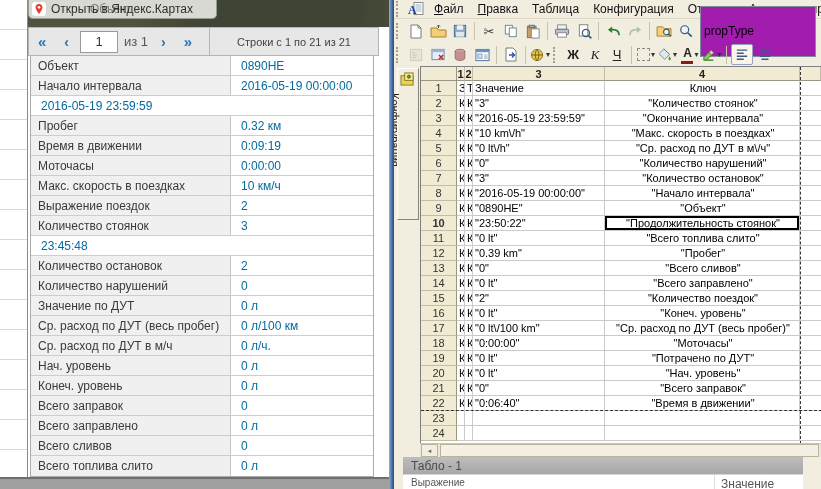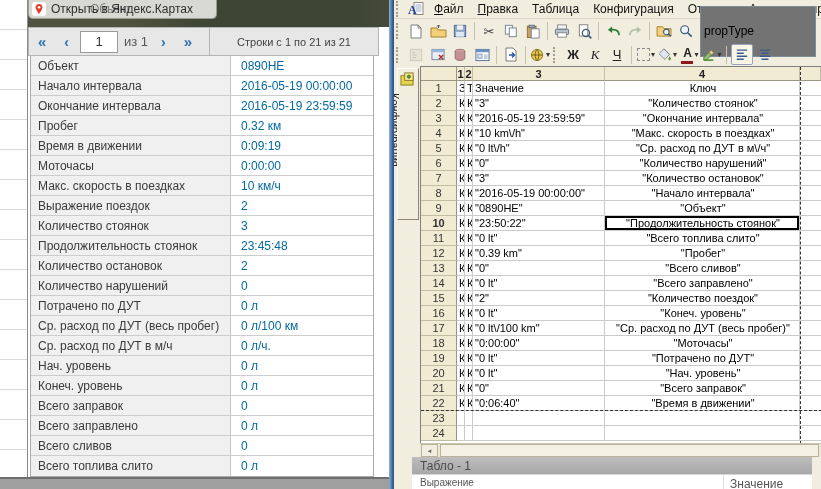--- a/index.html
+++ b/index.html
@@ -57,21 +57,21 @@
   #tb2{top:44px;width:427px;height:21px;}
   .tbtn{width:20px;height:19px;display:flex;align-items:center;justify-content:center;flex:0 0 20px;margin:0 1px;}
   .tsep{width:1px;height:18px;background:#c9c3ad;margin:0 3px;flex:0 0 1px;}
   .dis{opacity:.45;}
   .glyph{font-size:13px;color:#444;line-height:1;}
   .fmt{font-size:13px;color:#222;width:17px;text-align:center;}
   .fmt.b{font-weight:bold;}
   .fmt.i{font-family:"Liberation Serif",serif;font-style:italic;}
   .fmt.u{text-decoration:underline;}
   .ddarrow{font-size:8px;color:#333;margin-left:1px;}
-  #propbox{width:108px;height:17px;border:1px solid #7e8c9c;background:#737373;font-size:12px;
+  #propbox{width:108px;height:17px;border:1px solid #7e8c9c;background:#a21caf;font-size:12px;
            font-family:"Liberation Sans",sans-serif;padding:16px 3px;margin-left:3px;}
   .pressed{border:1px solid #98a4bd;background:#f9f6e8;border-radius:2px;}
 
   
   #sidepanel{position:absolute;left:0;top:65px;width:26px;height:424px;background:#f1eee0;}
   #sidetab{position:absolute;left:3px;top:3px;width:20px;height:150px;background:#f1eee0;
            border:1px solid #fff;border-right-color:#8a8672;border-bottom-color:#8a8672;}
   #sidetab .ticon{position:absolute;left:2px;top:3px;}
   #sidetab .ttext{position:absolute;left:3px;top:24px;font-size:11px;color:#222;white-space:nowrap;
                   transform:rotate(90deg);transform-origin:0 0;width:120px;}
@@ -98,21 +98,21 @@
   #vdash{position:absolute;left:379px;top:0;height:377px;border-left:1px dashed #333;width:0;}
 
   
   #hscroll{position:absolute;left:26px;top:443px;width:401px;height:13px;background:#ece8d8;
            border-top:1px solid #c9c4ae;display:flex;align-items:center;}
   #hscroll .sbtn{width:15px;height:11px;background:#f1eee0;border:1px solid #b9b39b;display:flex;
                  align-items:center;justify-content:center;font-size:7px;color:#666;margin-left:1px;}
   #hscroll .thumb{height:11px;background:#f4f1e4;border:1px solid #b9b39b;flex:1;margin:0 2px;}
 
   
-  #tablo{position:absolute;left:18px;top:457px;width:400px;height:32px;border-radius:13px;}
+  #tablo{position:absolute;left:9px;top:457px;width:400px;height:32px;border-radius:13px;}
   #tablo .title{height:17px;background:linear-gradient(180deg,#bdbdbd,#a8a8a8);color:#4b4b4b;
                 font-size:12px;padding:2px 0 0 8px;box-sizing:border-box;}
   #tablo .hdrrow{height:15px;background:#fff;display:flex;border-top:1px solid #d6d6d6;}
   #tablo .hc1{width:312px;padding:2px 0 0 8px;color:#555;font-size:10px;border-right:1px solid #ddd;box-sizing:border-box;}
   #tablo .hc2{flex:1;padding:2px 0 0 6px;color:#555;font-size:12px;}
 </style>
 </head>
 <body>
 
 <div id="root">
@@ -146,21 +146,20 @@
   <div class="abs" id="report">
       <div class="r-row">
         <div class="r-lab">Объект</div>
         <div class="r-val">0890НЕ</div>
       </div>
       <div class="r-row">
         <div class="r-lab">Начало интервала</div>
         <div class="r-val">2016-05-19 00:00:00</div>
       </div>
       <div class="r-row">
-        <div class="r-lab">Окончание интервала</div>
         <div class="r-val">2016-05-19 23:59:59</div>
       </div>
       <div class="r-row">
         <div class="r-lab">Пробег</div>
         <div class="r-val">0.32 км</div>
       </div>
       <div class="r-row">
         <div class="r-lab">Время в движении</div>
         <div class="r-val">0:09:19</div>
       </div>
@@ -174,33 +173,32 @@
       </div>
       <div class="r-row">
         <div class="r-lab">Выражение поездок</div>
         <div class="r-val">2</div>
       </div>
       <div class="r-row">
         <div class="r-lab">Количество стоянок</div>
         <div class="r-val">3</div>
       </div>
       <div class="r-row">
-        <div class="r-lab">Продолжительность стоянок</div>
         <div class="r-val">23:45:48</div>
       </div>
       <div class="r-row">
         <div class="r-lab">Количество остановок</div>
         <div class="r-val">2</div>
       </div>
       <div class="r-row">
         <div class="r-lab">Количество нарушений</div>
         <div class="r-val">0</div>
       </div>
       <div class="r-row">
-        <div class="r-lab">Потрачено по ДУТ</div>
+        <div class="r-lab">Значение по ДУТ</div>
         <div class="r-val">0 л</div>
       </div>
       <div class="r-row">
         <div class="r-lab">Ср. расход по ДУТ (весь пробег)</div>
         <div class="r-val">0 л/100 км</div>
       </div>
       <div class="r-row">
         <div class="r-lab">Ср. расход по ДУТ в м/ч</div>
         <div class="r-val">0 л/ч.</div>
       </div>

